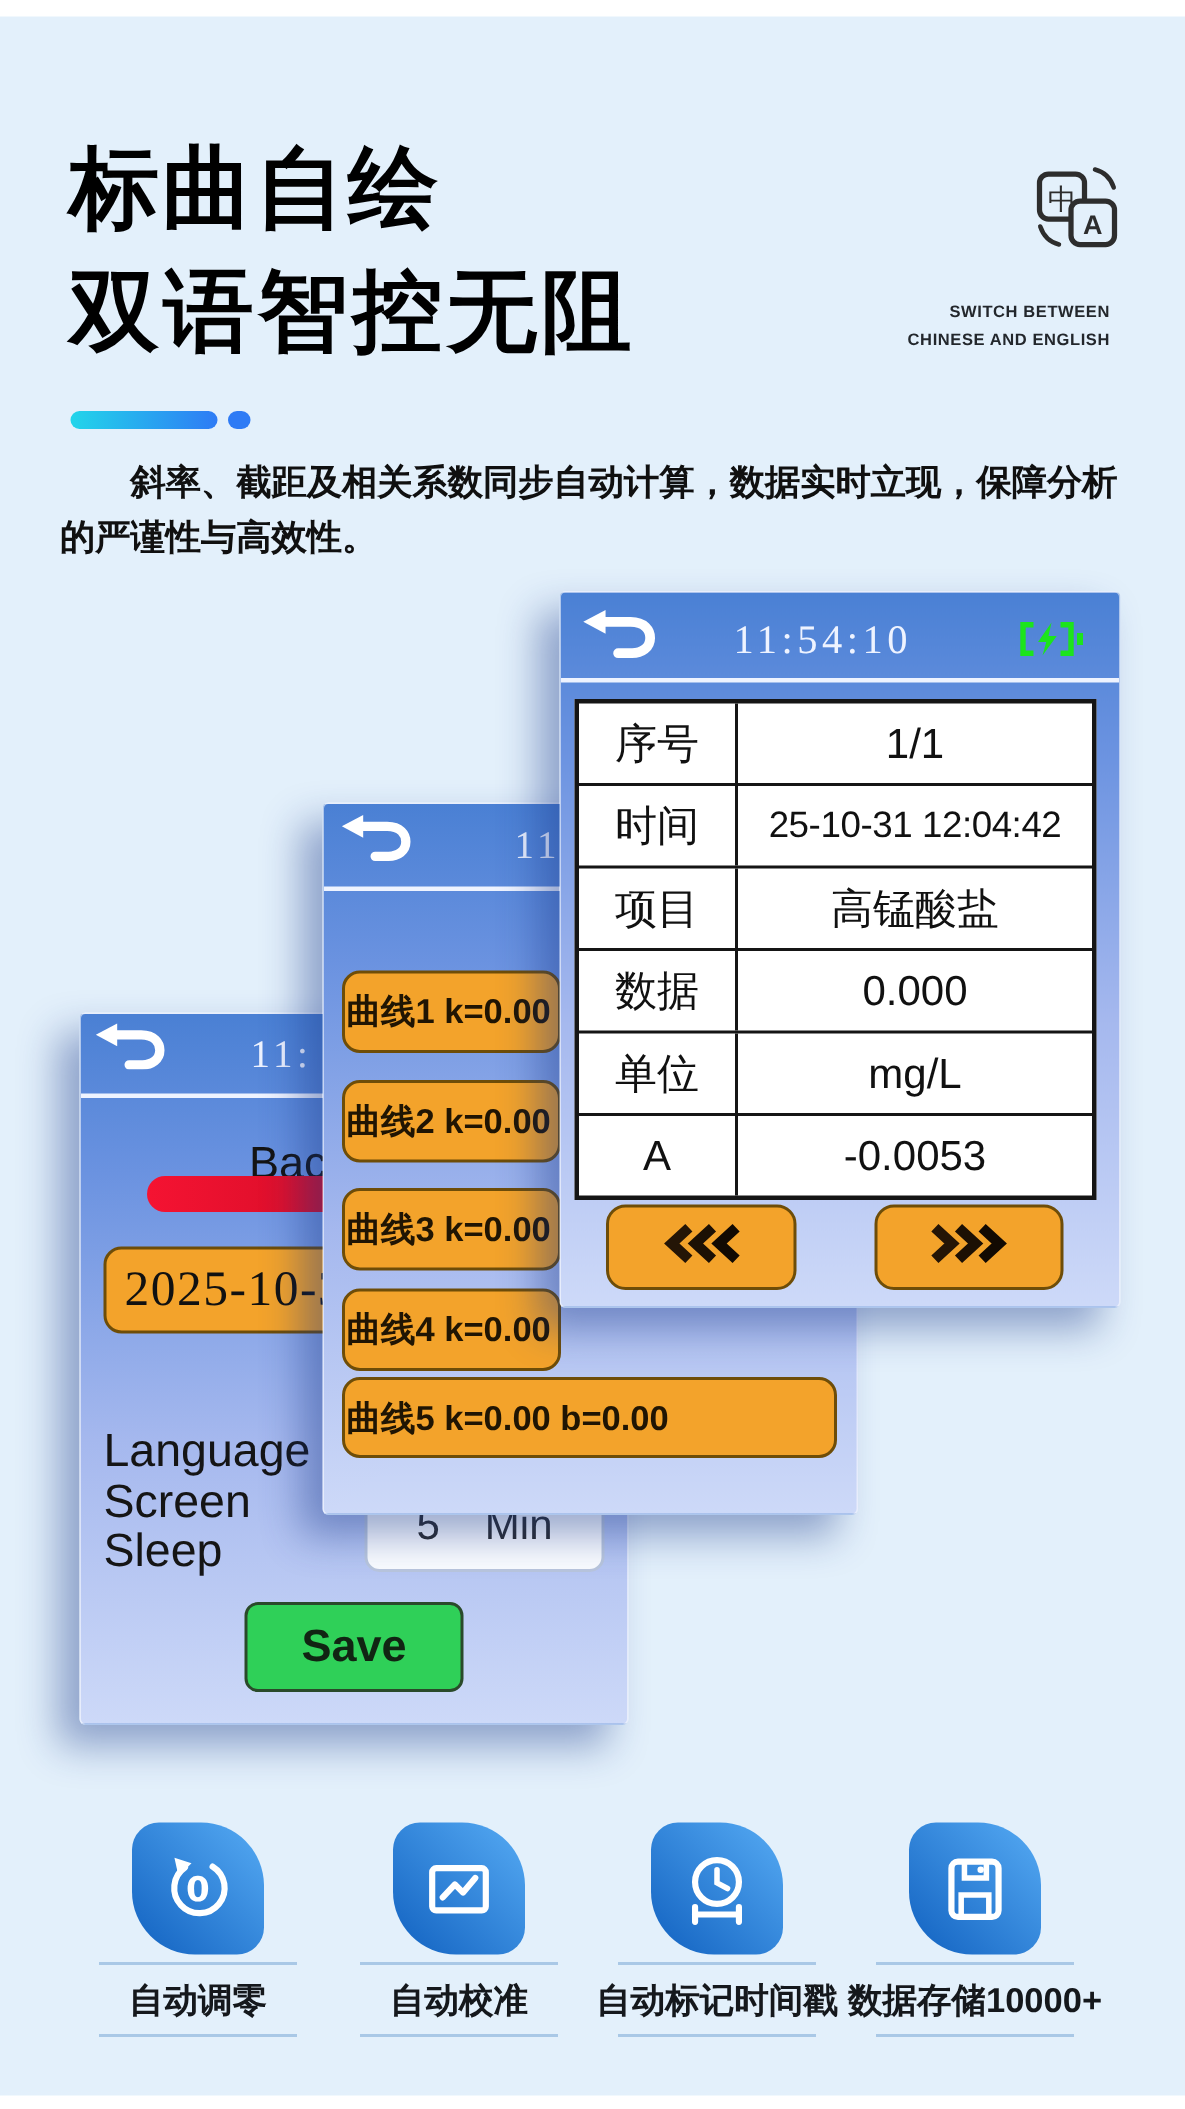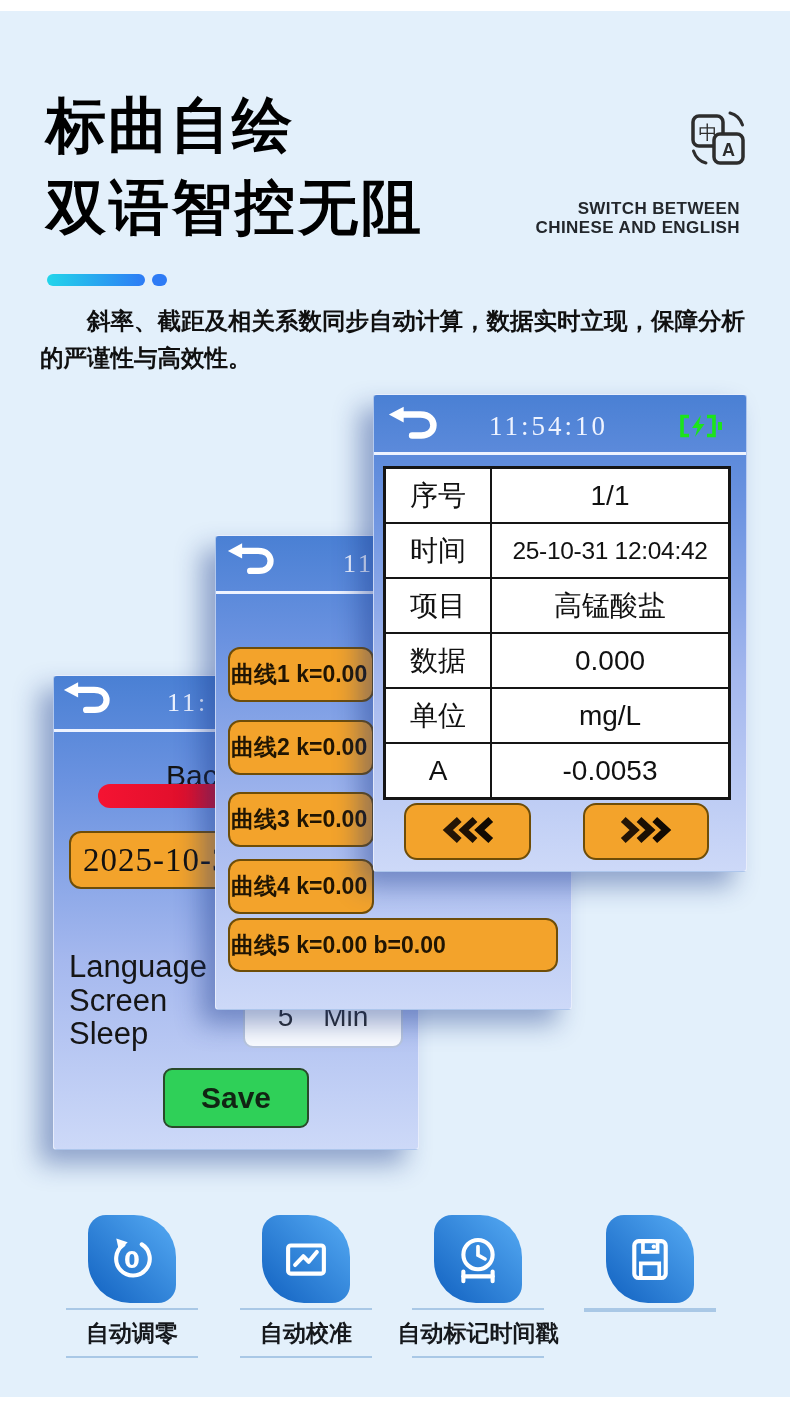--- a/index.html
+++ b/index.html
@@ -9,21 +9,21 @@
   .strip.top{top:0;height:11px;}
   .strip.bottom{bottom:0;height:9px;}
 
   
   .title{position:absolute;left:46px;color:#000000;font-weight:900;font-size:60px;line-height:1;letter-spacing:2px;}
   .title.l1{top:96px;}
   .title.l2{top:178px;letter-spacing:3px;}
   .accent-bar{position:absolute;left:47px;top:274px;width:98px;height:12px;border-radius:6px;
               background:linear-gradient(90deg,#22d5ea,#2e7bf5);}
   .accent-dot{position:absolute;left:152px;top:274px;width:15px;height:12px;border-radius:6px;background:#2e7bf5;}
-  .subtitle-en{position:absolute;right:50px;top:199px;text-align:right;font-size:17px;line-height:19px;
+  .subtitle-en{position:absolute;right:50px;top:199px;text-align:right;font-size:11px;line-height:19px;
                font-weight:600;color:#23272c;letter-spacing:.4px;}
   .translate-icon{position:absolute;left:690px;top:109px;width:56px;height:58px;}
   .desc{position:absolute;left:40px;top:303px;width:716px;font-size:23.5px;line-height:37px;
         font-weight:600;color:#101010;}
 
   
   .screen{position:absolute;border-radius:4px;overflow:hidden;
           background:linear-gradient(180deg,#4a80d4 0%,#6a92e0 22%,#a5b8ee 60%,#cdd9f8 100%);
           border:1px solid rgba(255,255,255,.55);
           box-shadow:-14px 14px 26px rgba(25,55,135,.42);}
@@ -270,17 +270,18 @@
   <div class="feature f4">
     <div class="f-icon">
       <svg width="52" height="52" viewBox="0 0 48 48">
         <rect x="9.5" y="7.5" width="29" height="34" rx="4" fill="none" stroke="#fff" stroke-width="3.8"></rect>
         <path d="M17.5 8 V17.5 H31 V8" fill="none" stroke="#fff" stroke-width="3.4"></path>
         <circle cx="27.5" cy="12.5" r="2" fill="#fff"></circle>
         <path d="M15.5 41 V28 H32.5 V41" fill="none" stroke="#fff" stroke-width="3.4"></path>
       </svg>
     </div>
     <div class="f-line above"></div>
+    <div class="f-label">数据存储10000+</div>
     <div class="f-line"></div>
   </div>
 
   <div class="strip bottom"></div>
 </div>
 
 </body></html>

